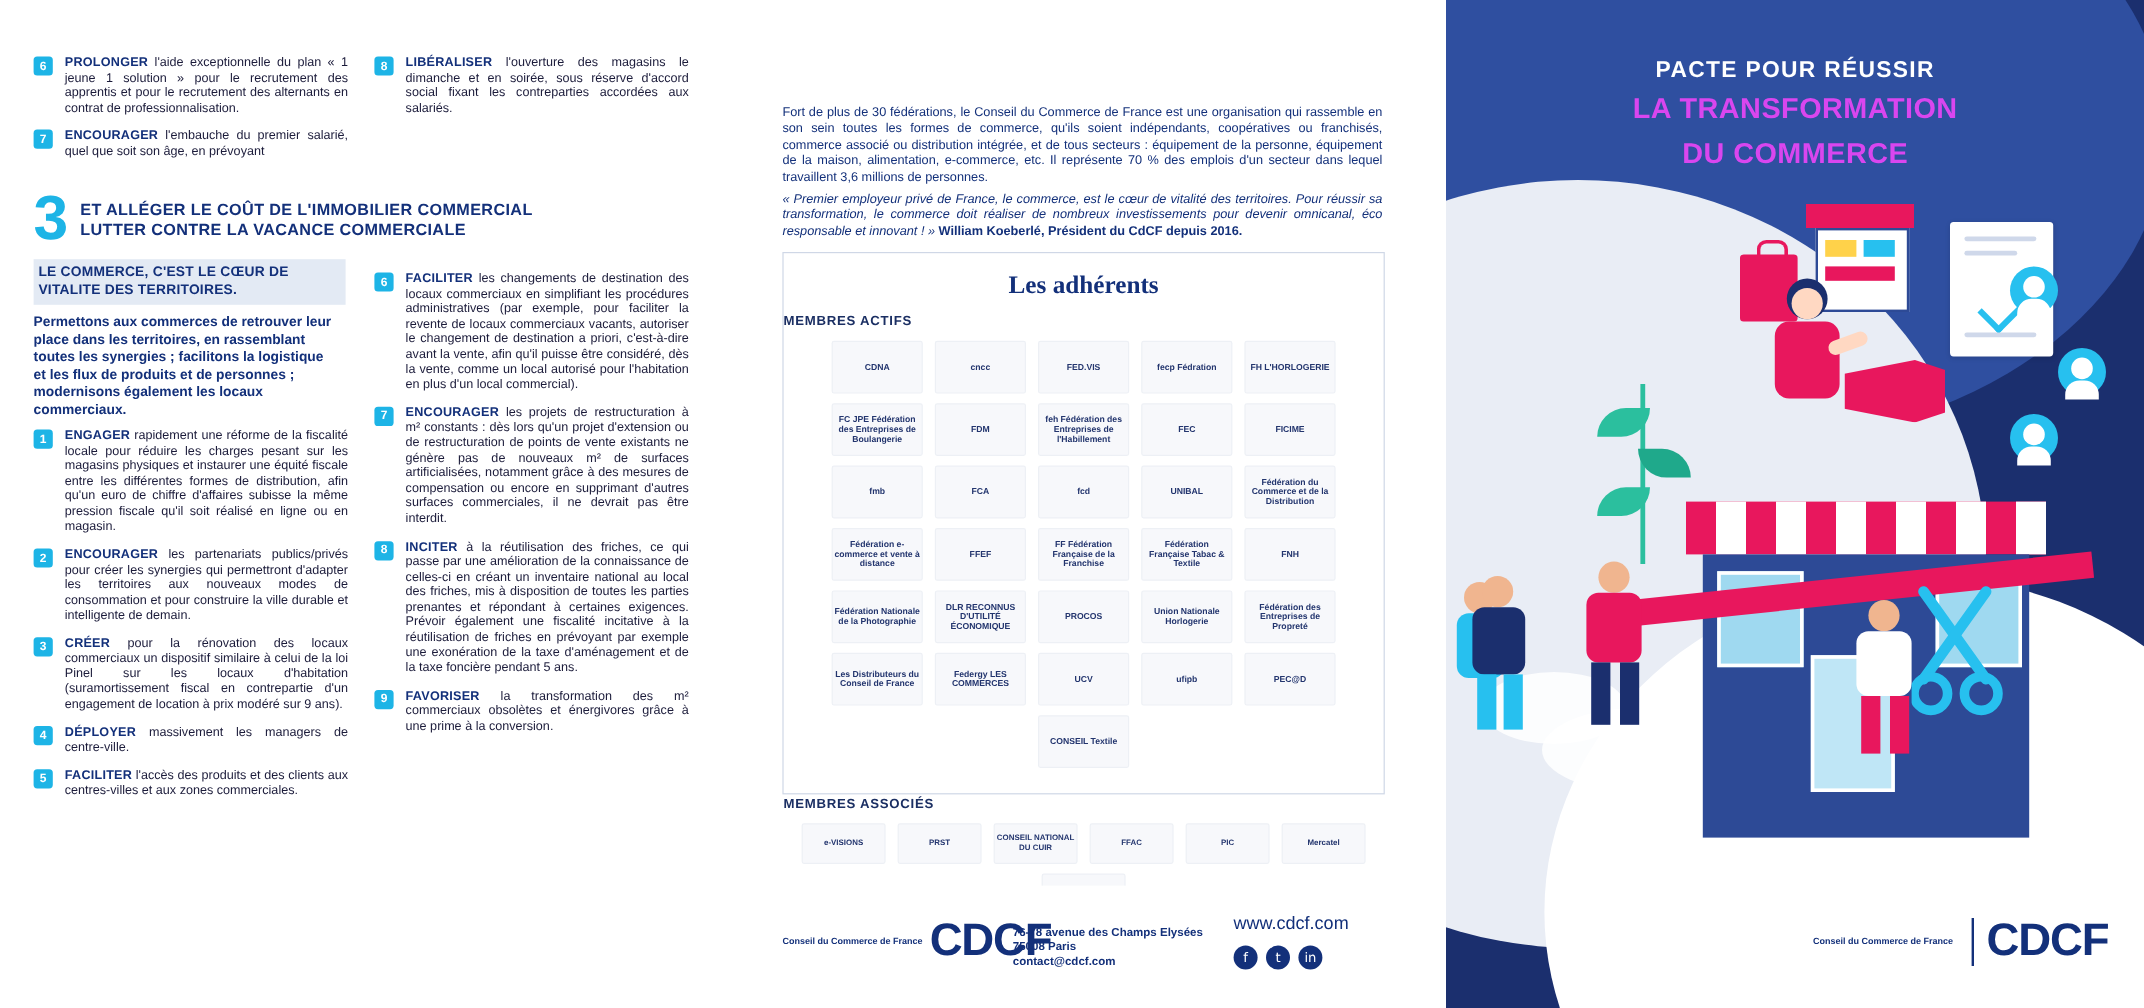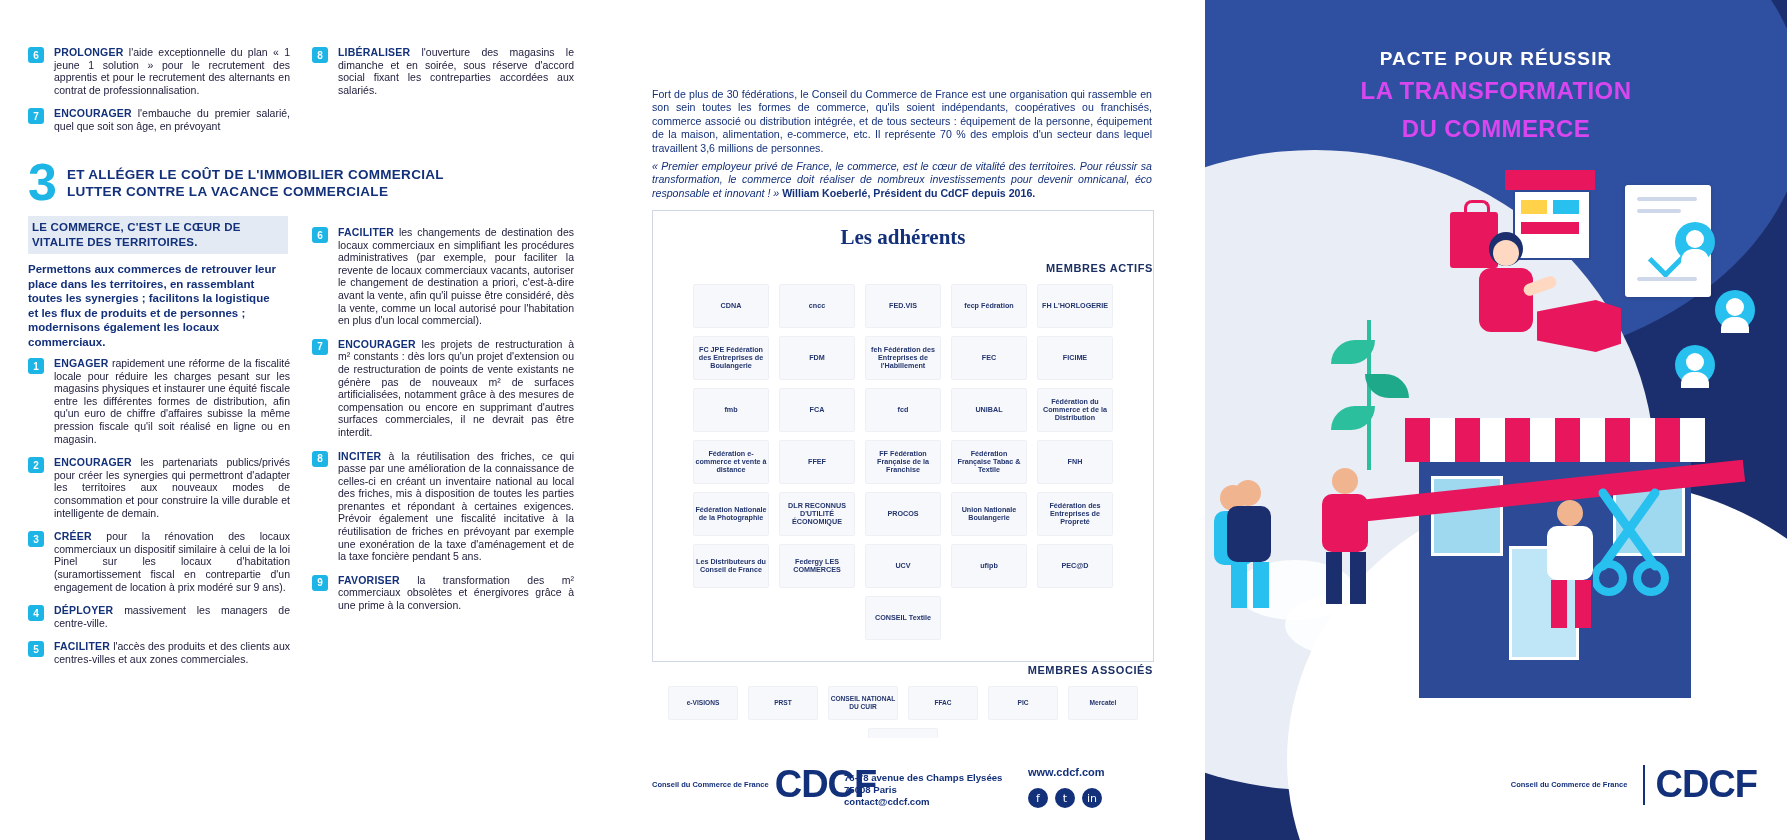--- a/index.html
+++ b/index.html
@@ -52,40 +52,40 @@
 
   .logobox{
     position:absolute;left:54px;top:210px;width:500px;height:450px;
     border:1px solid #cfd7e6;background:#fff;
   }
   .logobox-title{
     text-align:center;font-family:"Liberation Serif",serif;font-weight:bold;
     color:#13307a;font-size:21px;margin-top:14px;
   }
   .logobox-sub{
-    text-align:right;color:#1b2f63;font-size:11px;font-weight:bold;letter-spacing:.6px;margin-top:12px;
+    text-align:left;color:#1b2f63;font-size:11px;font-weight:bold;letter-spacing:.6px;margin-top:12px;
   }
   .logo-grid{display:flex;flex-wrap:wrap;justify-content:center;margin-top:6px;}
   .logo{
     width:72px;height:40px;margin:4px 5px;border-radius:2px;
     display:flex;align-items:center;justify-content:center;text-align:center;
     font-size:7.2px;font-weight:bold;line-height:8px;color:#23356e;
     background:#f7f8fb;border:1px solid #edf0f5;overflow:hidden;padding:1px;
   }
   .logo.assoc{width:66px;height:30px;font-size:6.6px;}
   .logo.part{width:110px;height:40px;font-size:8.5px;}
   .part-row{display:flex;justify-content:center;margin-top:4px;}
 
   
   .footer{position:absolute;left:0;bottom:0;width:607px;height:102px;background:#fff;}
   .cdcf-left{position:absolute;left:54px;bottom:34px;display:flex;align-items:center;}
   .cdcf-small{font-size:7.5px;line-height:9px;color:#13307a;font-weight:bold;margin-right:6px;text-align:right;}
   .cdcf-big{font-size:38px;font-weight:bold;color:#13307a;letter-spacing:-1px;}
   .addr{position:absolute;left:246px;bottom:32px;font-size:9.6px;line-height:12px;color:#13307a;font-weight:bold;}
-  .web{position:absolute;left:430px;bottom:62px;font-size:11px;font-weight:bold;color:#13307a;}
+  .web{position:absolute;left:430px;bottom:62px;font-size:15px;font-weight:normal;color:#13307a;}
   .socials{position:absolute;left:430px;bottom:32px;display:flex;}
   .soc{width:20px;height:20px;border-radius:50%;background:#13307a;color:#fff;font-size:11px;display:flex;align-items:center;justify-content:center;margin-right:7px;font-family:"DejaVu Sans",sans-serif;}
 
   
   .right{position:absolute;left:1205px;top:0;width:582px;height:840px;background:#1b2f6e;overflow:hidden;}
   .blob1{position:absolute;left:-120px;top:-150px;width:720px;height:520px;background:#2f4fa0;border-radius:50%;}
   .blob2{position:absolute;left:-230px;top:150px;width:680px;height:640px;background:#e9edf5;border-radius:50%;}
   .blob3{position:absolute;right:-120px;bottom:-200px;width:620px;height:560px;background:#ffffff;border-radius:50%;}
   .r-title1{position:absolute;left:0;top:48px;width:582px;text-align:center;color:#fff;font-size:19px;font-weight:bold;letter-spacing:1.1px;z-index:5;}
   .r-title2{position:absolute;left:0;top:72px;width:582px;text-align:center;color:#d946ef;font-size:24px;line-height:38px;font-weight:bold;letter-spacing:.4px;z-index:5;}
@@ -223,21 +223,21 @@
         <div class="logo">UNIBAL</div>
         <div class="logo">Fédération du Commerce et de la Distribution</div>
         <div class="logo">Fédération e-commerce et vente à distance</div>
         <div class="logo">FFEF</div>
         <div class="logo">FF Fédération Française de la Franchise</div>
         <div class="logo">Fédération Française Tabac &amp; Textile</div>
         <div class="logo">FNH</div>
         <div class="logo">Fédération Nationale de la Photographie</div>
         <div class="logo">DLR RECONNUS D'UTILITÉ ÉCONOMIQUE</div>
         <div class="logo">PROCOS</div>
-        <div class="logo">Union Nationale Boulangerie</div>
+        <div class="logo">Union Nationale Horlogerie</div>
         <div class="logo">Fédération des Entreprises de Propreté</div>
         <div class="logo">Les Distributeurs du Conseil de France</div>
         <div class="logo">Federgy LES COMMERCES</div>
         <div class="logo">UCV</div>
         <div class="logo">ufipb</div>
         <div class="logo">PEC@D</div>
         <div class="logo">CONSEIL Textile</div>
       </div>
 
       <div class="logobox-sub" style="margin-top:20px;">MEMBRES ASSOCIÉS</div>

